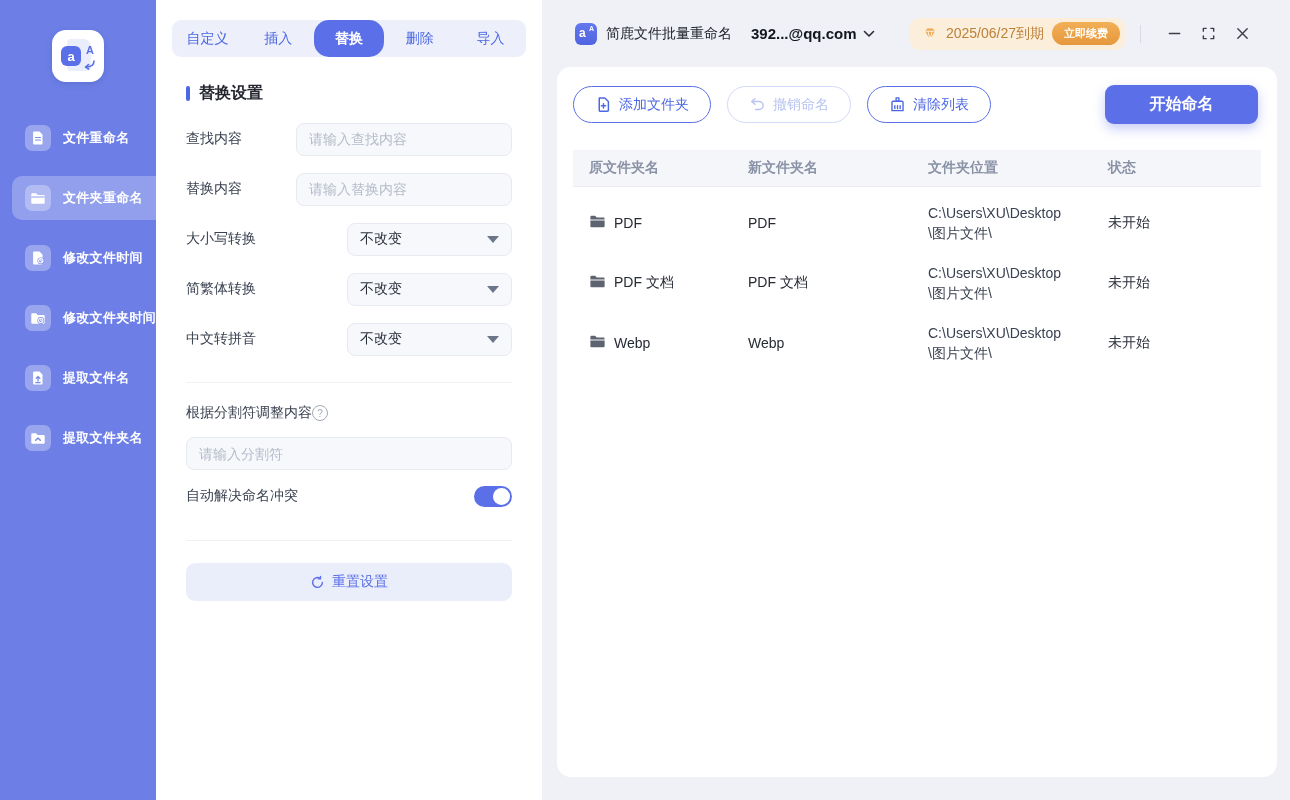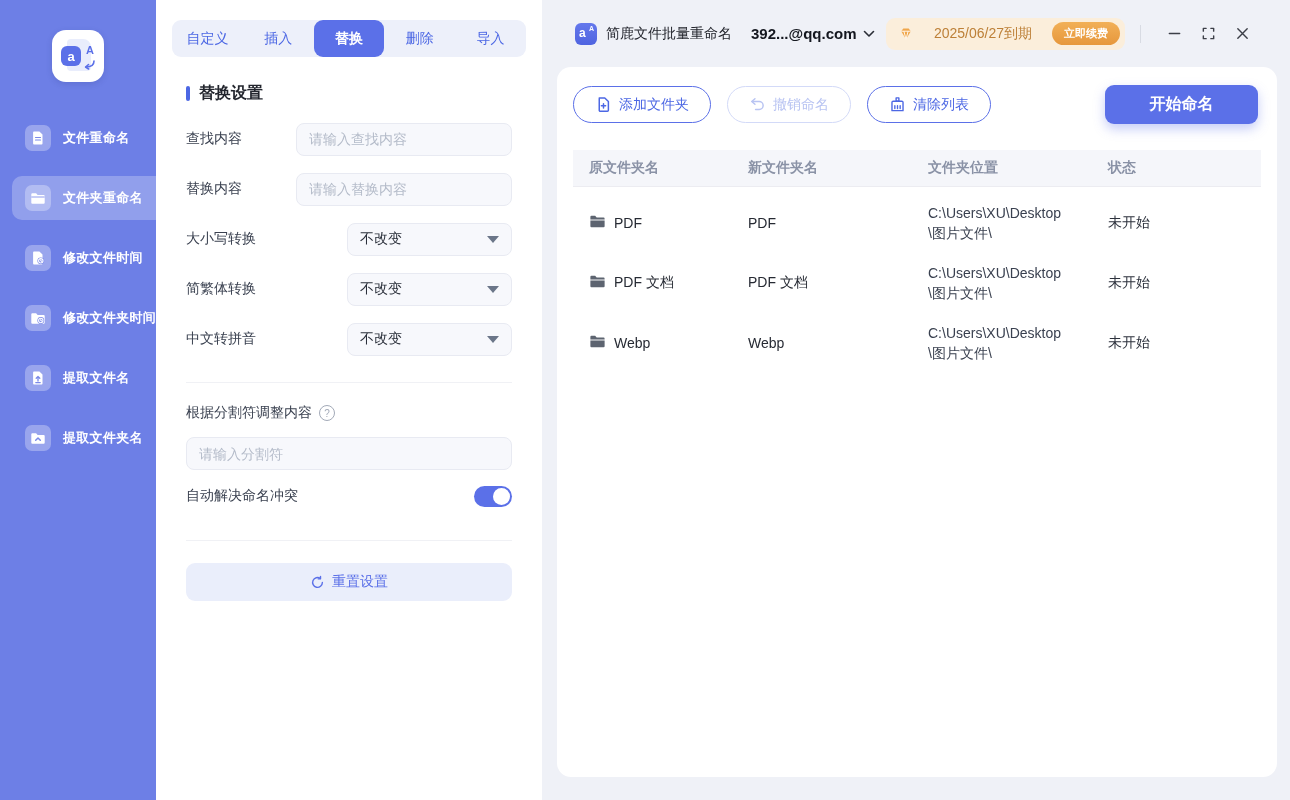--- a/index.html
+++ b/index.html
@@ -17,52 +17,52 @@
   .side-nav { display:flex; flex-direction:column; gap:16px; }
   .side-item { display:flex; align-items:center; gap:12px; margin-left:12px; padding:9px 0 9px 13px; border-radius:10px 0 0 10px; cursor:pointer; }
   .side-item.selected { background:rgba(255,255,255,.25); }
   .tile { width:26px; height:26px; border-radius:7px; background:rgba(255,255,255,.30); display:flex; align-items:center; justify-content:center; flex:none; }
   .side-label { color:#fff; font-weight:bold; font-size:13px; letter-spacing:.3px; white-space:nowrap; }
 
   
   .settings-panel { width:386px; flex:none; background:#fff; padding:20px 16px 0; }
   .tabbar { display:flex; background:#edf0fa; border-radius:9px; height:37px; }
   .tab { flex:1; display:flex; align-items:center; justify-content:center; color:#4c67e4; font-size:14px; border-radius:9px; cursor:pointer; }
-  .tab.selected { background:#5b70e8; color:#fff; font-weight:bold; }
+  .tab.selected { background:#5b70e8; color:#fff; font-weight:bold;border-radius:15px; }
   .section-heading { display:flex; align-items:center; gap:9px; margin:26px 0 10px 14px; }
   .section-heading .bar { width:4px; height:15px; background:#4c67e4; border-radius:2px; }
   .section-heading .txt { font-size:16px; font-weight:bold; color:#23262e; }
   .form { padding:0 14px; }
   .frow { height:50px; display:flex; align-items:center; justify-content:space-between; }
   .flabel { color:#3a4150; font-size:14px; }
   .text-field { width:216px; height:33px; background:#f7f8fc; border:1px solid #e8eaf2; border-radius:8px; padding:0 12px; font-size:14px; color:#2a2f3a; outline:none; font-family:inherit; }
   .text-field::placeholder { color:#b4bbc9; }
   .select { width:165px; height:33px; background:#f7f8fc; border:1px solid #e8eaf2; border-radius:8px; padding:0 12px; display:flex; align-items:center; justify-content:space-between; cursor:pointer; }
   .select .sval { color:#2a2f3a; font-size:14px; }
   .caret { width:0; height:0; border-left:6px solid transparent; border-right:6px solid transparent; border-top:7px solid #6b7689; }
   .divider { border-top:1px solid #f0f1f5; margin:18px 0; }
-  .delim-label-row { display:flex; align-items:center; gap:7px; height:24px; }
+  .delim-label-row { display:flex; align-items:center; height:24px; }
   .help { width:16px; height:16px; border:1px solid #a3aab8; border-radius:50%; color:#a3aab8; font-size:10px; display:flex; align-items:center; justify-content:center; cursor:pointer; }
   .full-input { width:100%; margin-top:12px; }
   .toggle-row { height:52px; display:flex; align-items:center; justify-content:space-between; }
   .toggle { width:38px; height:21px; border-radius:11px; background:#c9cfdd; position:relative; cursor:pointer; }
   .toggle.on { background:#5b70e8; }
   .toggle .knob { position:absolute; top:2px; right:2px; width:17px; height:17px; background:#fff; border-radius:50%; }
   .reset-btn { margin-top:22px; width:100%; height:38px; background:#eaeefb; border:none; border-radius:9px; color:#5b70e8; font-size:14px; display:flex; align-items:center; justify-content:center; gap:7px; cursor:pointer; font-family:inherit; }
 
   
   .main { flex:1; background:#eff1f7; display:flex; flex-direction:column; }
   .titlebar { height:67px; flex:none; display:flex; align-items:center; padding:0 34px 0 33px; }
   .app-mini-icon { width:22px; height:22px; border-radius:6px; background:linear-gradient(180deg,#6478ec,#4f64e0); color:#fff; position:relative; flex:none; }
   .app-mini-icon .m-a { position:absolute; left:4px; top:3px; font-size:12px; font-weight:bold; }
   .app-mini-icon .m-A { position:absolute; right:3px; top:2px; font-size:7px; font-weight:bold; opacity:.95; }
   .win-title { margin-left:9px; font-size:14px; color:#22242c; }
   .account { margin-left:19px; display:flex; align-items:center; gap:6px; cursor:pointer; }
   .account .email { font-size:15px; font-weight:bold; color:#14171f; }
-  .license { margin-left:auto; height:32px; background:#fbeedb; border-radius:9px; display:flex; align-items:center; gap:20px; padding:0 5px 0 12px; }
+  .license { margin-left:auto; height:32px; background:#fbeedb; border-radius:9px; display:flex; align-items:center; gap:8px; padding:0 5px 0 12px; }
   .license .expiry { color:#bd8038; font-size:14px; }
   .renew { height:23px; border-radius:12px; background:linear-gradient(180deg,#f2b057,#e6973c); color:#fff; font-size:11px; font-weight:bold; border:none; padding:0 12px; cursor:pointer; font-family:inherit; }
   .tb-sep { width:1px; height:18px; background:#d8dbe3; margin:0 13px 0 15px; }
   .win-btn { width:28px; height:28px; display:flex; align-items:center; justify-content:center; cursor:pointer; border-radius:6px; margin-left:6px; }
 
   .card { flex:1; background:#fff; border-radius:14px; margin:0 13px 23px 15px; padding:18px 16px 0; display:flex; flex-direction:column; }
   .toolbar { display:flex; align-items:center; }
   .obtn { height:37px; border-radius:19px; border:1px solid #5b70e8; background:#fff; color:#4c67e4; font-size:14px; display:flex; align-items:center; gap:7px; padding:0 21px; margin-right:16px; cursor:pointer; font-family:inherit; }
   .obtn.disabled { border-color:#d3daf8; color:#b9c4f2; cursor:default; }
   .primary-btn { margin-left:auto; margin-right:3px; width:153px; height:39px; border:none; border-radius:9px; background:#5b70e8; color:#fff; font-size:16px; font-weight:bold; cursor:pointer; box-shadow:0 5px 12px rgba(91,112,232,.35); font-family:inherit; }

